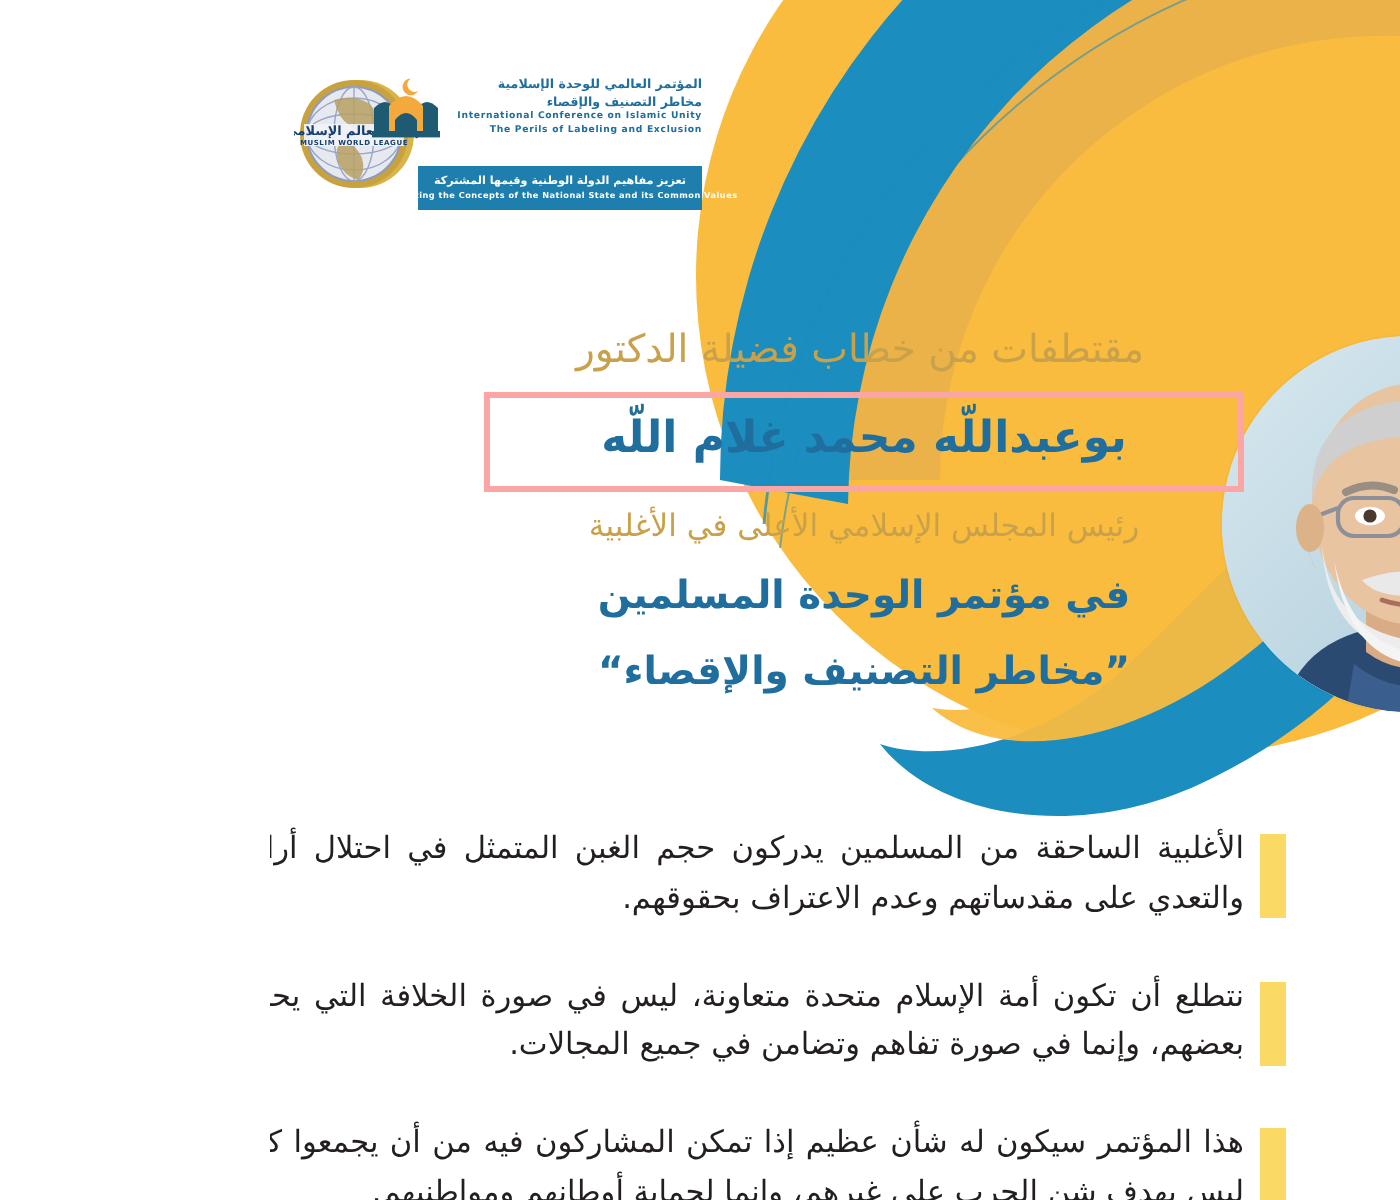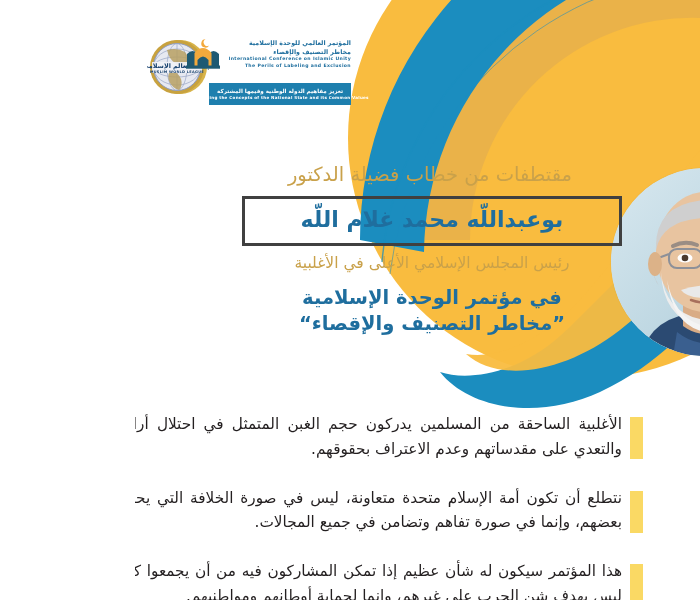--- a/index.html
+++ b/index.html
@@ -146,21 +146,21 @@
   }
   .kicker {
     color: #c9a14a;
     font-size: 19.5px;
     font-weight: 500;
     line-height: 1.3;
     margin: 0 0 9px 0;
     padding-right: 4px;
   }
   .name-box {
-    border: 3px solid #404040;
+    border: 3px solid #fca5a5;
     padding: 7px 10px 9px 10px;
     margin: 0 0 7px 0;
   }
   .name {
     color: #1f6e9e;
     font-size: 22px;
     font-weight: bold;
     line-height: 1.25;
     margin: 0;
   }
@@ -176,21 +176,21 @@
     font-size: 19.5px;
     font-weight: bold;
     line-height: 1.35;
     margin: 0;
   }
   .conf-line-2 {
     color: #1f6e9e;
     font-size: 19.5px;
     font-weight: bold;
     line-height: 1.35;
-    margin: 0;
+    margin: 12px;
   }
 
   
   .quotes {
     position: absolute;
     top: 412px;
     right: 78px;
     width: 546px;
   }
   .quote {
@@ -351,21 +351,21 @@
       </svg>
     </div>
   </div>
 
   <div class="title-block">
     <p class="kicker">مقتطفات من خطاب فضيلة الدكتور</p>
     <div class="name-box">
       <p class="name">بوعبداللّه محمد غلام اللّه</p>
     </div>
     <p class="role">رئيس المجلس الإسلامي الأعلى في الأغلبية</p>
-    <p class="conf-line-1">في مؤتمر الوحدة الإسلامية</p>
+    <p class="conf-line-1">في مؤتمر الوحدة المسلمين</p>
     <p class="conf-line-2">”مخاطر التصنيف والإقصاء“</p>
   </div>
 
   <div class="quotes">
 
     <div class="quote">
       <span class="quote-bar"></span>
       <p class="quote-text">الأغلبية الساحقة من المسلمين يدركون حجم الغبن المتمثل في احتلال أراضيهم والتعدي على مقدساتهم وعدم الاعتراف بحقوقهم.</p>
     </div>
 

